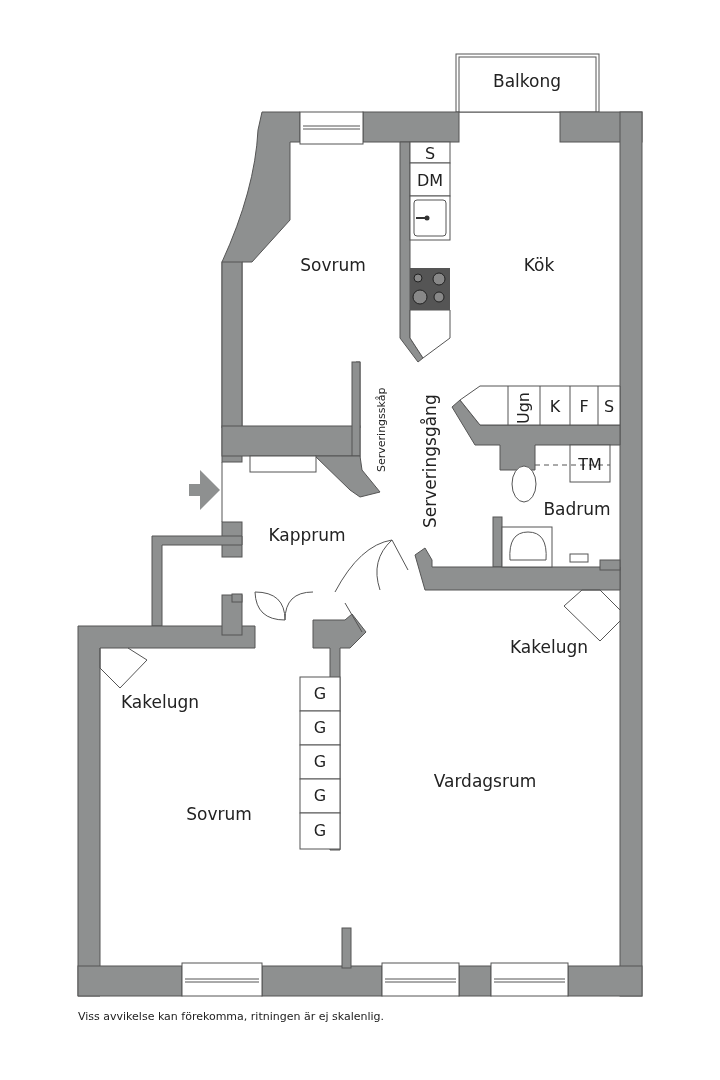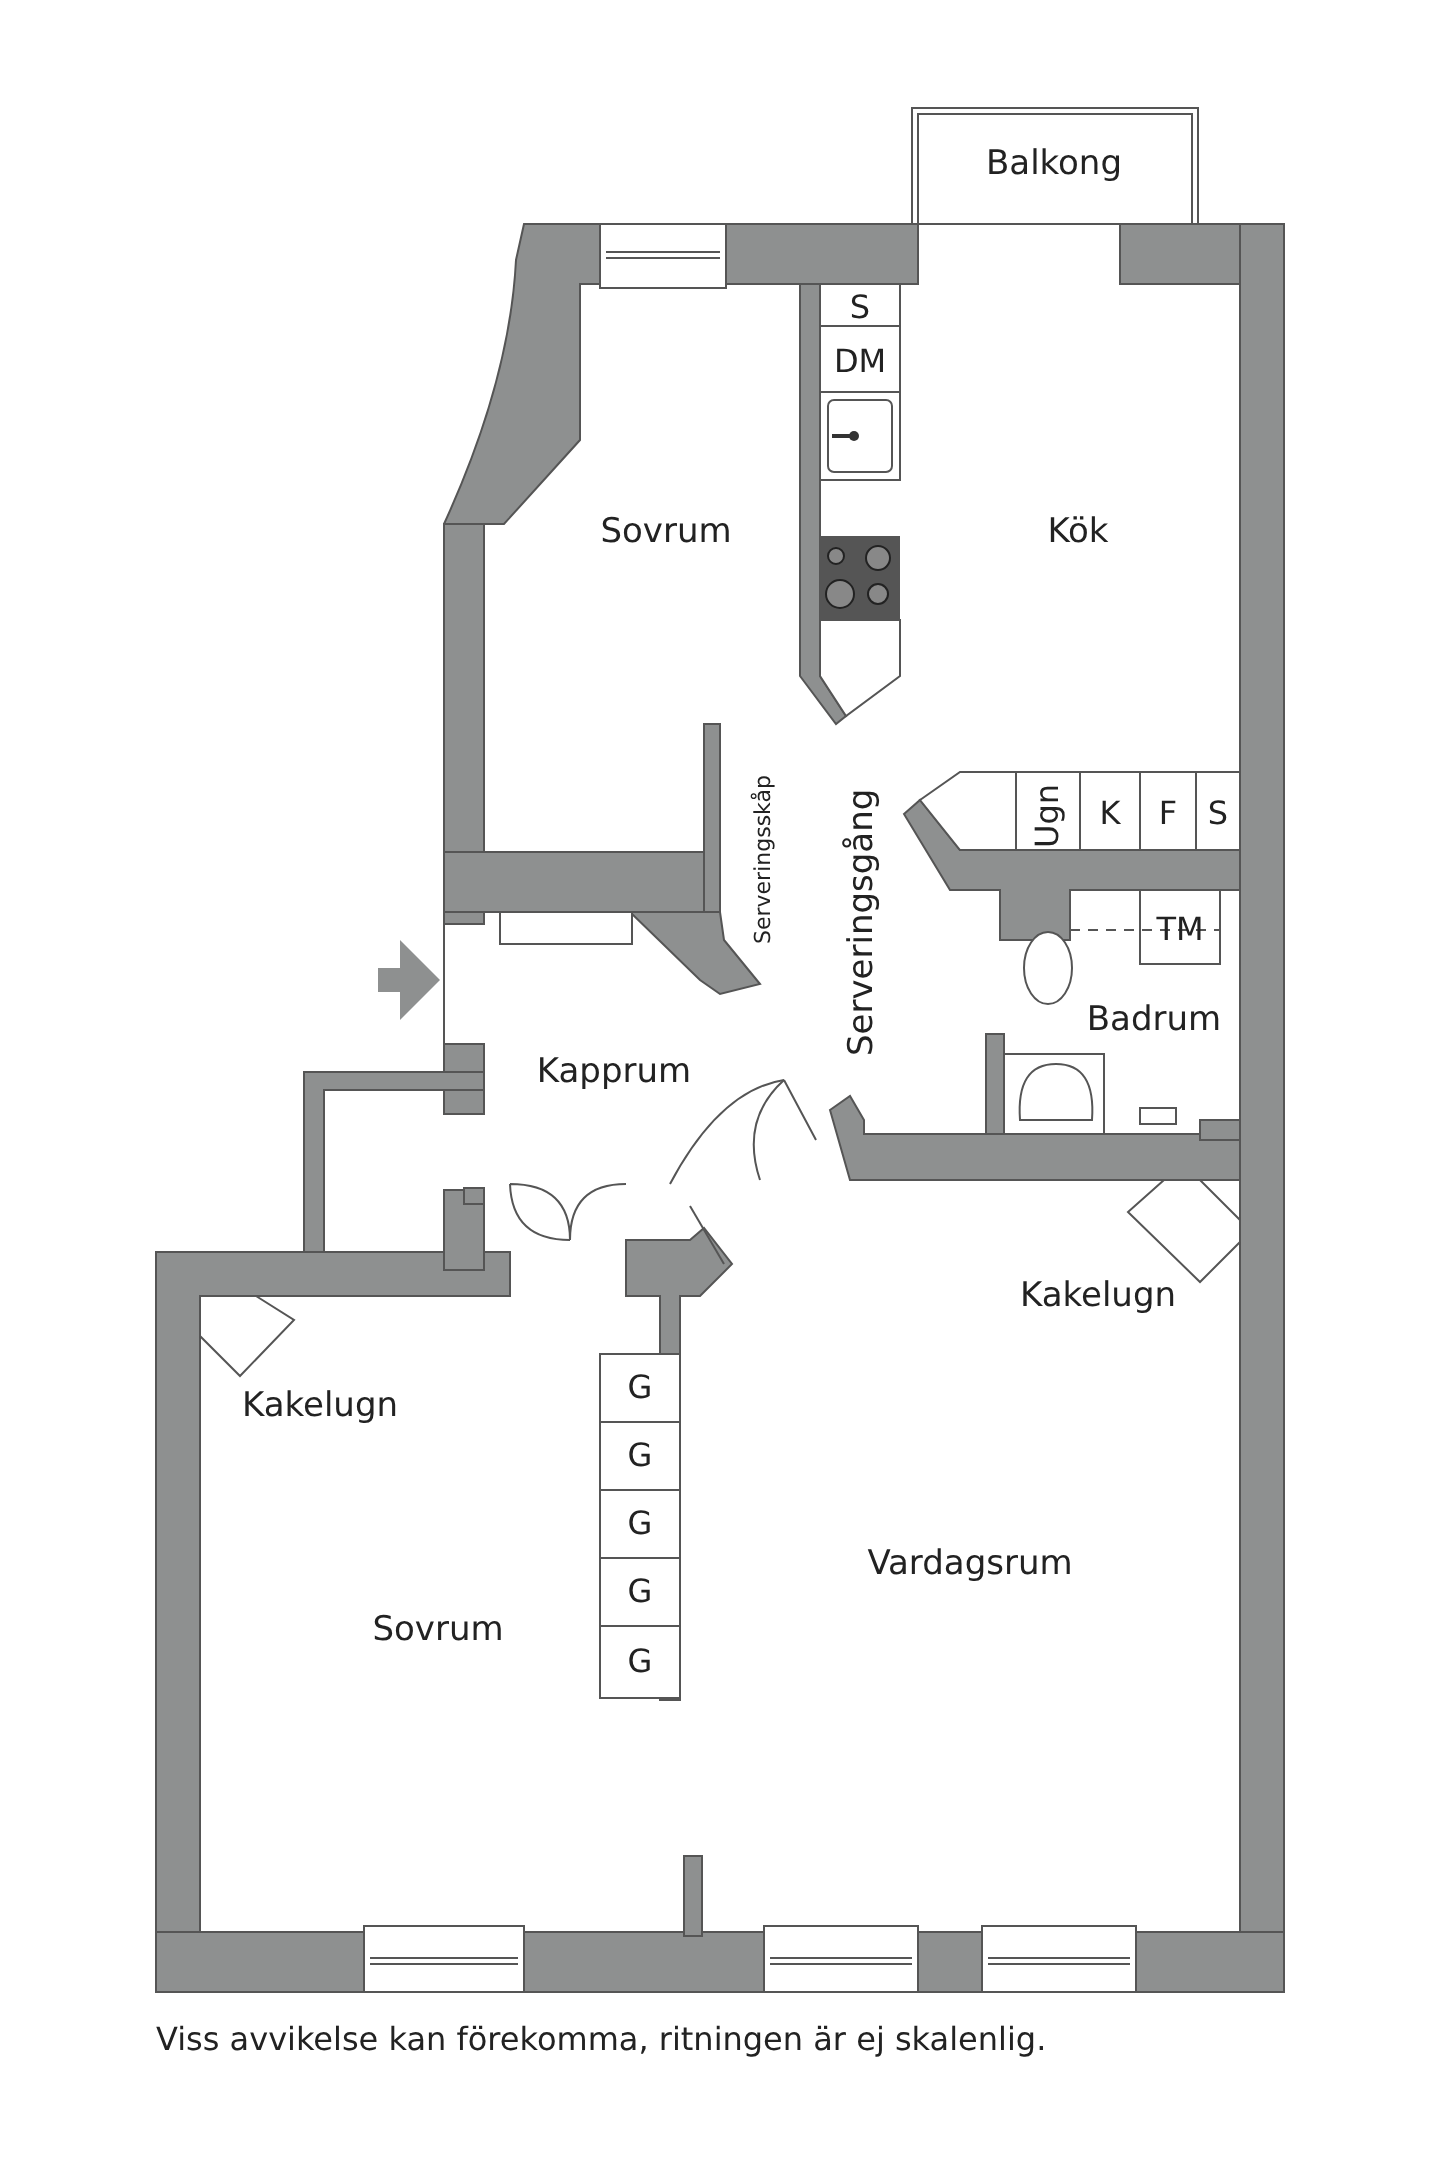--- a/index.html
+++ b/index.html
@@ -5,21 +5,21 @@
   html, body { margin: 0; padding: 0; background: #ffffff; }
   body { width: 720px; height: 1080px; position: relative; overflow: hidden;
          font-family: "DejaVu Sans", "Liberation Sans", sans-serif; }
   svg { position: absolute; left: 0; top: 0; }
   .wall { fill: #8e9090; stroke: #555; stroke-width: 1; }
   .fix { fill: #fff; stroke: #555; stroke-width: 1; }
   .lbl { font-family: "DejaVu Sans", "Liberation Sans", sans-serif; fill: #222; }
   .room { font-size: 17px; }
   .small { font-size: 16px; }
   .tiny { font-size: 11px; }
-  .disclaimer { position: absolute; left: 78px; top: 1010px; font-size: 16px; color: #222;
+  .disclaimer { position: absolute; left: 78px; top: 1010px; font-size: 11px; color: #222;
                 font-family: "DejaVu Sans", "Liberation Sans", sans-serif; }
 </style>
 </head>
 <body>
 
 <svg width="720" height="1080" viewBox="0 0 720 1080">
 
   <g>
     <rect x="456" y="54" width="143" height="58" fill="#fff" stroke="#555" stroke-width="1"></rect>
     <rect x="459" y="57" width="137" height="55" fill="#fff" stroke="#555" stroke-width="1"></rect>

